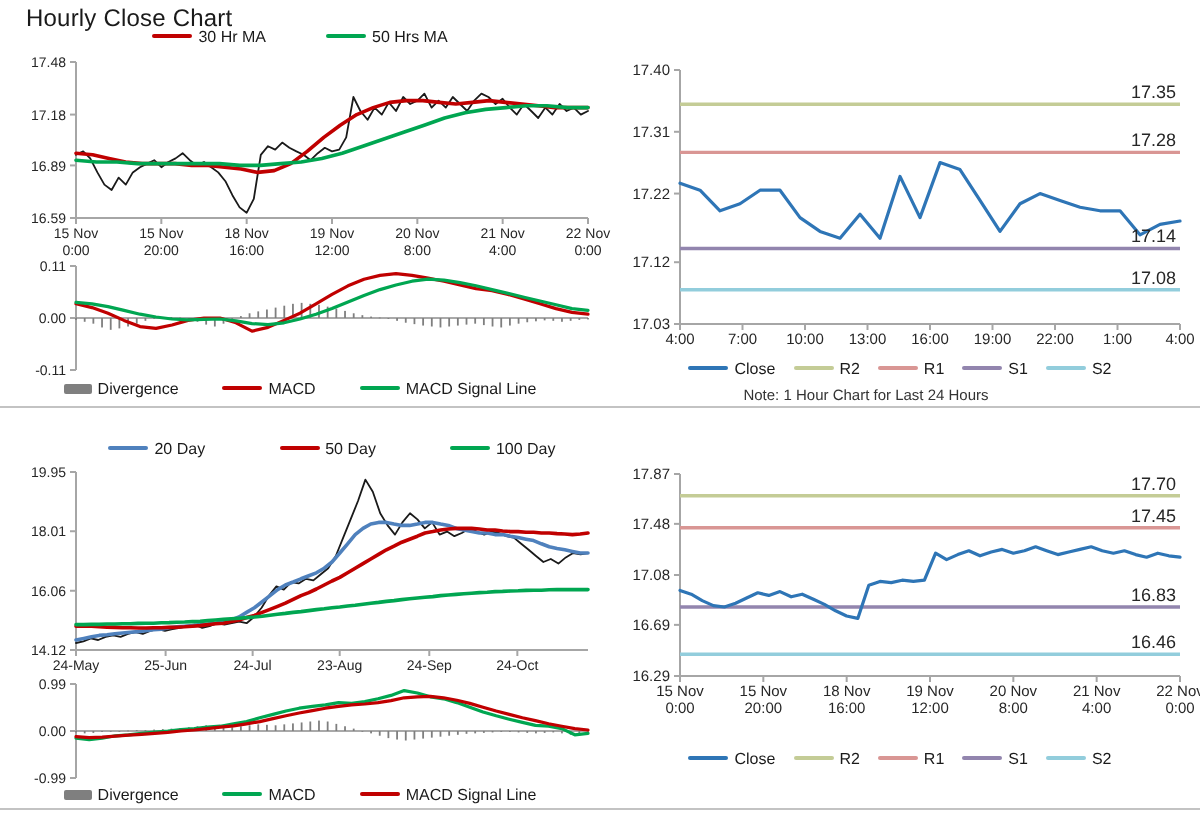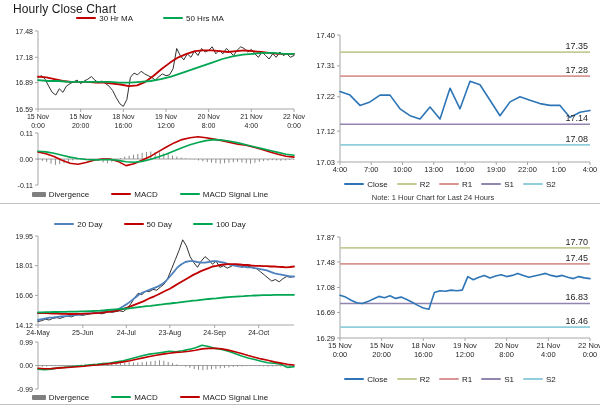--- a/index.html
+++ b/index.html
@@ -213,21 +213,21 @@
       </div>
       <div class="item">
         <span class="swatch" style="background: rgb(146, 205, 220); width: 20px; height: 2.6px;"></span>
         <span class="lbl">S2</span>
       </div>
     </div>
   <div class="note" style="left:283px;top:193px">Note: 1 Hour Chart for Last 24 Hours</div>
 
   <div class="sep" style="top:203px"></div>
 
-  <div class="legend" style="left:0;top:219px;width:300px;gap:21px">
+  <div class="legend" style="left:16px;top:219px;width:300px;gap:37px">
       <div class="item">
         <span class="swatch" style="background: rgb(79, 129, 189); width: 20px; height: 2.6px;"></span>
         <span class="lbl">20 Day</span>
       </div>
       <div class="item">
         <span class="swatch" style="background: rgb(192, 0, 0); width: 20px; height: 2.6px;"></span>
         <span class="lbl">50 Day</span>
       </div>
       <div class="item">
         <span class="swatch" style="background: rgb(0, 166, 81); width: 20px; height: 2.6px;"></span>

